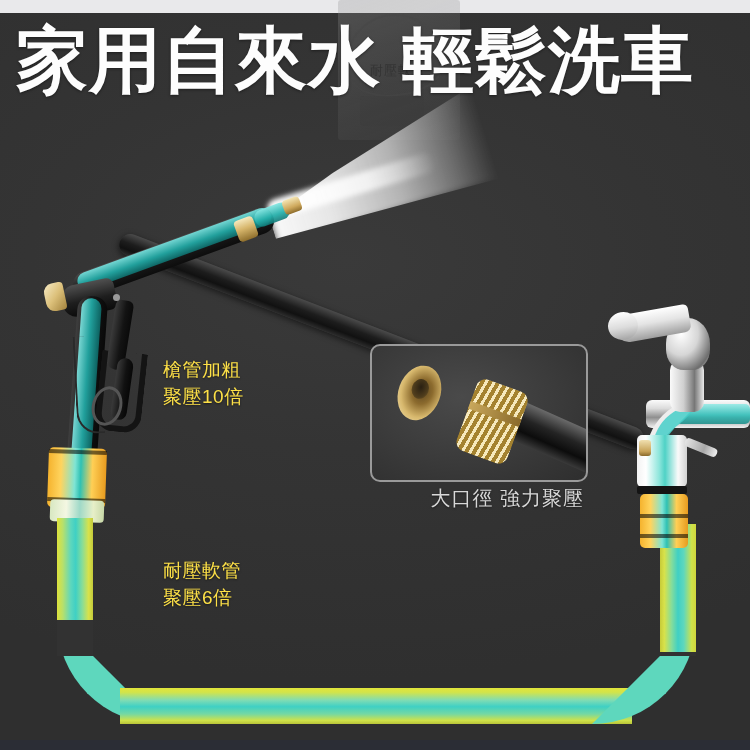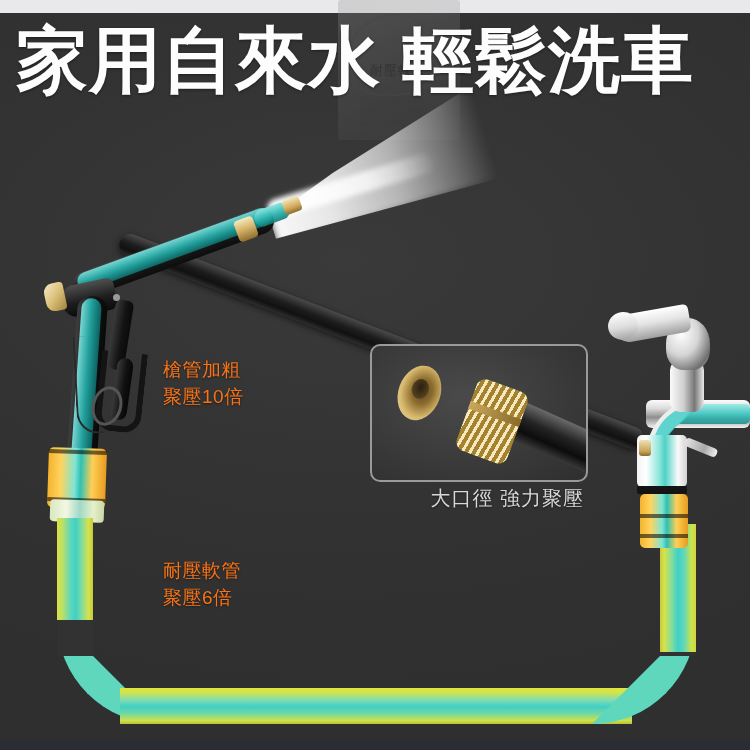--- a/index.html
+++ b/index.html
@@ -511,21 +511,21 @@
   .knurl-band {
     position: absolute;
     left: 72px; top: 30px;
     width: 54px; height: 8px;
     background: linear-gradient(90deg, #c9a85c 0%, #8a6a2a 100%);
   }
 
   
   .label {
     position: absolute;
-    color: #f97316;
+    color: #fde047;
     font-size: 19px;
     line-height: 1.42;
     letter-spacing: 0.5px;
     white-space: nowrap;
     text-shadow: 0 1px 2px rgba(0,0,0,0.5);
   }
   .label-gun    { left: 163px; top: 357px; }
   .label-hose   { left: 163px; top: 545px; margin-top: 13px; }
   .caption {
     position: absolute;

